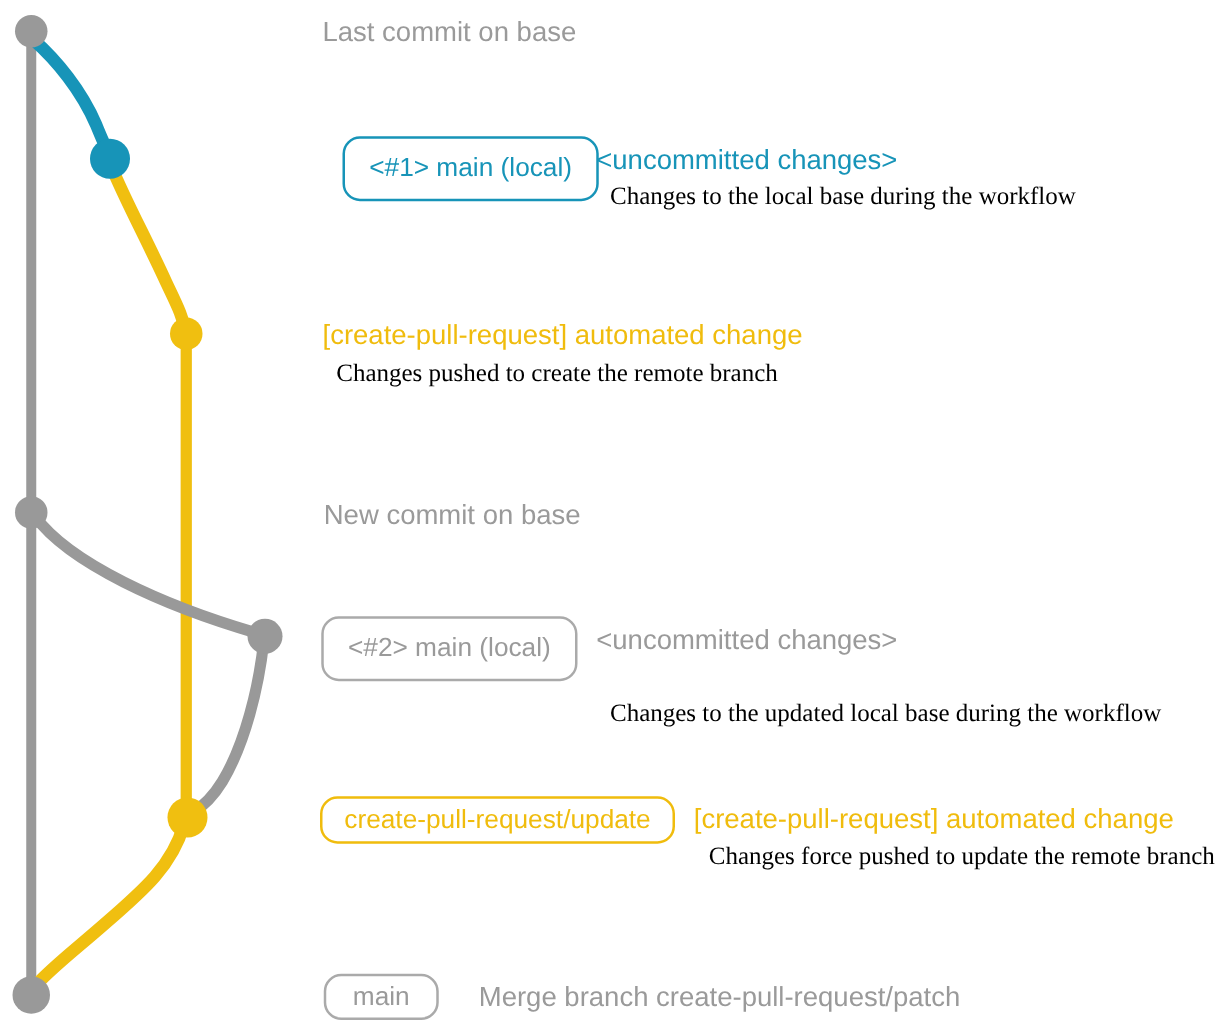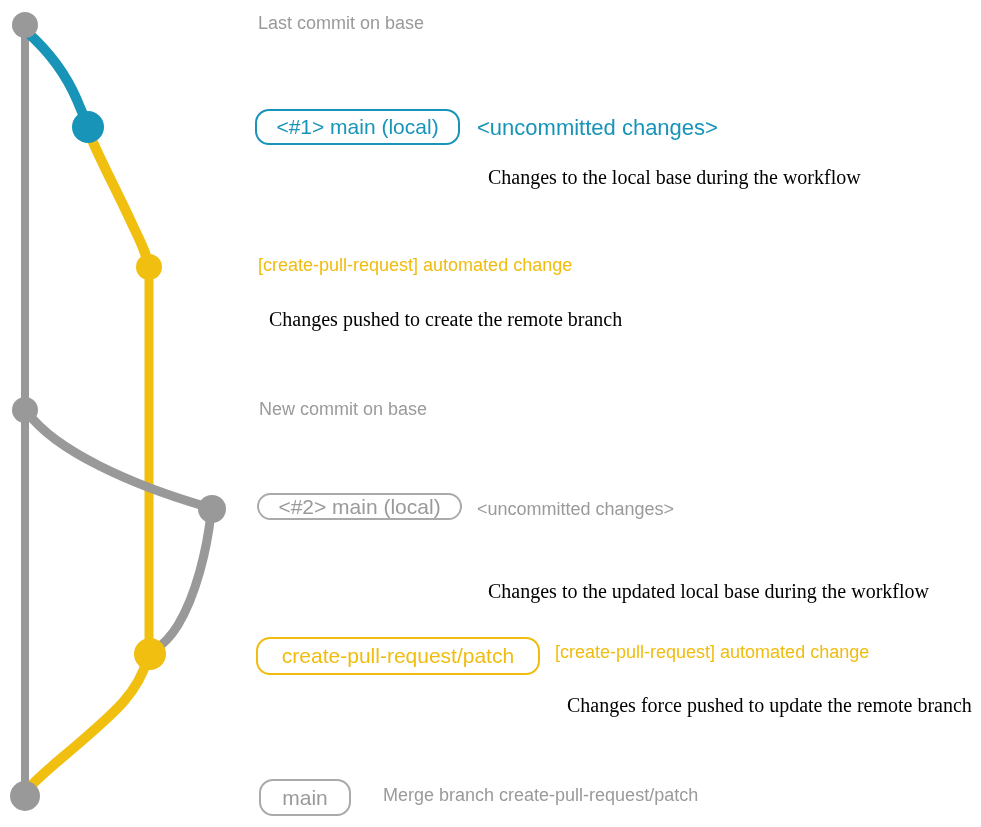--- a/index.html
+++ b/index.html
@@ -6,42 +6,42 @@
   .canvas {
     position: relative;
     width: 981px;
     height: 827px;
     background: #ffffff;
     font-family: "Liberation Sans", sans-serif;
     overflow: hidden;
   }
   .svg-layer { position: absolute; left: 0; top: 0; }
   .lbl { position: absolute; white-space: nowrap; line-height: 1.15; }
-  .gray-heading { color: #9a9a9a; font-size: 18px; text-align: center; }
+  .gray-heading { color: #9a9a9a; font-size: 22px; text-align: center; }
   .teal-text   { color: #1794b8; font-size: 22px; }
-  .yellow-text { color: #f0bc0d; font-size: 18px; }
-  .serif-desc  { color: #000000; font-family: "Liberation Serif", serif; font-size: 20px; margin-top: 20px; }
+  .yellow-text { color: #f0bc0d; font-size: 22px; }
+  .serif-desc  { color: #000000; font-family: "Liberation Serif", serif; font-size: 20px; }
   .badge {
     position: absolute;
     display: flex;
     align-items: center;
     justify-content: center;
     border-radius: 14px;
     font-size: 21px;
     white-space: nowrap;
     box-sizing: border-box;
     background: #ffffff;
   }
   .badge.teal   { border: 2px solid #1794b8; color: #1794b8; }
   .badge.grayb  { border: 2px solid #aaaaaa; color: #9a9a9a; }
   .badge.yellow { border: 2px solid #f0bc0d; color: #f0bc0d; }
 
   
-  #badge-local-1 { left: 255px; top: 109px; width: 205px; height: 36px; }
-  #badge-local-2 { left: 257px; top: 493px; width: 205px; height: 27px; }
+  #badge-local-1 { left: 274px; top: 109px; width: 205px; height: 52px; }
+  #badge-local-2 { left: 257px; top: 493px; width: 205px; height: 52px; }
   #badge-patch   { left: 256px; top: 637px; width: 284px; height: 38px; }
   #badge-main    { left: 259px; top: 779px; width: 92px;  height: 37px; }
 
   
   #lbl-last-commit { left: 258px; top: 13px; }
   #lbl-status-1    { left: 477px; top: 115px; }
   #lbl-desc-1      { left: 488px; top: 146px; }
   #lbl-commit-1    { left: 258px; top: 255px; }
   #lbl-desc-2      { left: 269px; top: 288px; }
   #lbl-new-commit  { left: 259px; top: 399px; }
@@ -89,20 +89,20 @@
 
   <div class="lbl yellow-text" id="lbl-commit-1">[create-pull-request] automated change</div>
   <div class="lbl serif-desc" id="lbl-desc-2">Changes pushed to create the remote branch</div>
 
   <div class="lbl gray-heading" id="lbl-new-commit">New commit on base</div>
 
   <div class="badge grayb" id="badge-local-2">&lt;#2&gt; main (local)</div>
   <div class="lbl gray-heading" id="lbl-status-2">&lt;uncommitted changes&gt;</div>
   <div class="lbl serif-desc" id="lbl-desc-3">Changes to the updated local base during the workflow</div>
 
-  <div class="badge yellow" id="badge-patch">create-pull-request/patch</div>
+  <div class="badge yellow" id="badge-patch">create-pull-request/update</div>
   <div class="lbl yellow-text" id="lbl-commit-2">[create-pull-request] automated change</div>
   <div class="lbl serif-desc" id="lbl-desc-4">Changes force pushed to update the remote branch</div>
 
   <div class="badge grayb" id="badge-main">main</div>
   <div class="lbl gray-heading" id="lbl-commit-3">Merge branch create-pull-request/patch</div>
 
 </div>
 
 </body></html>

